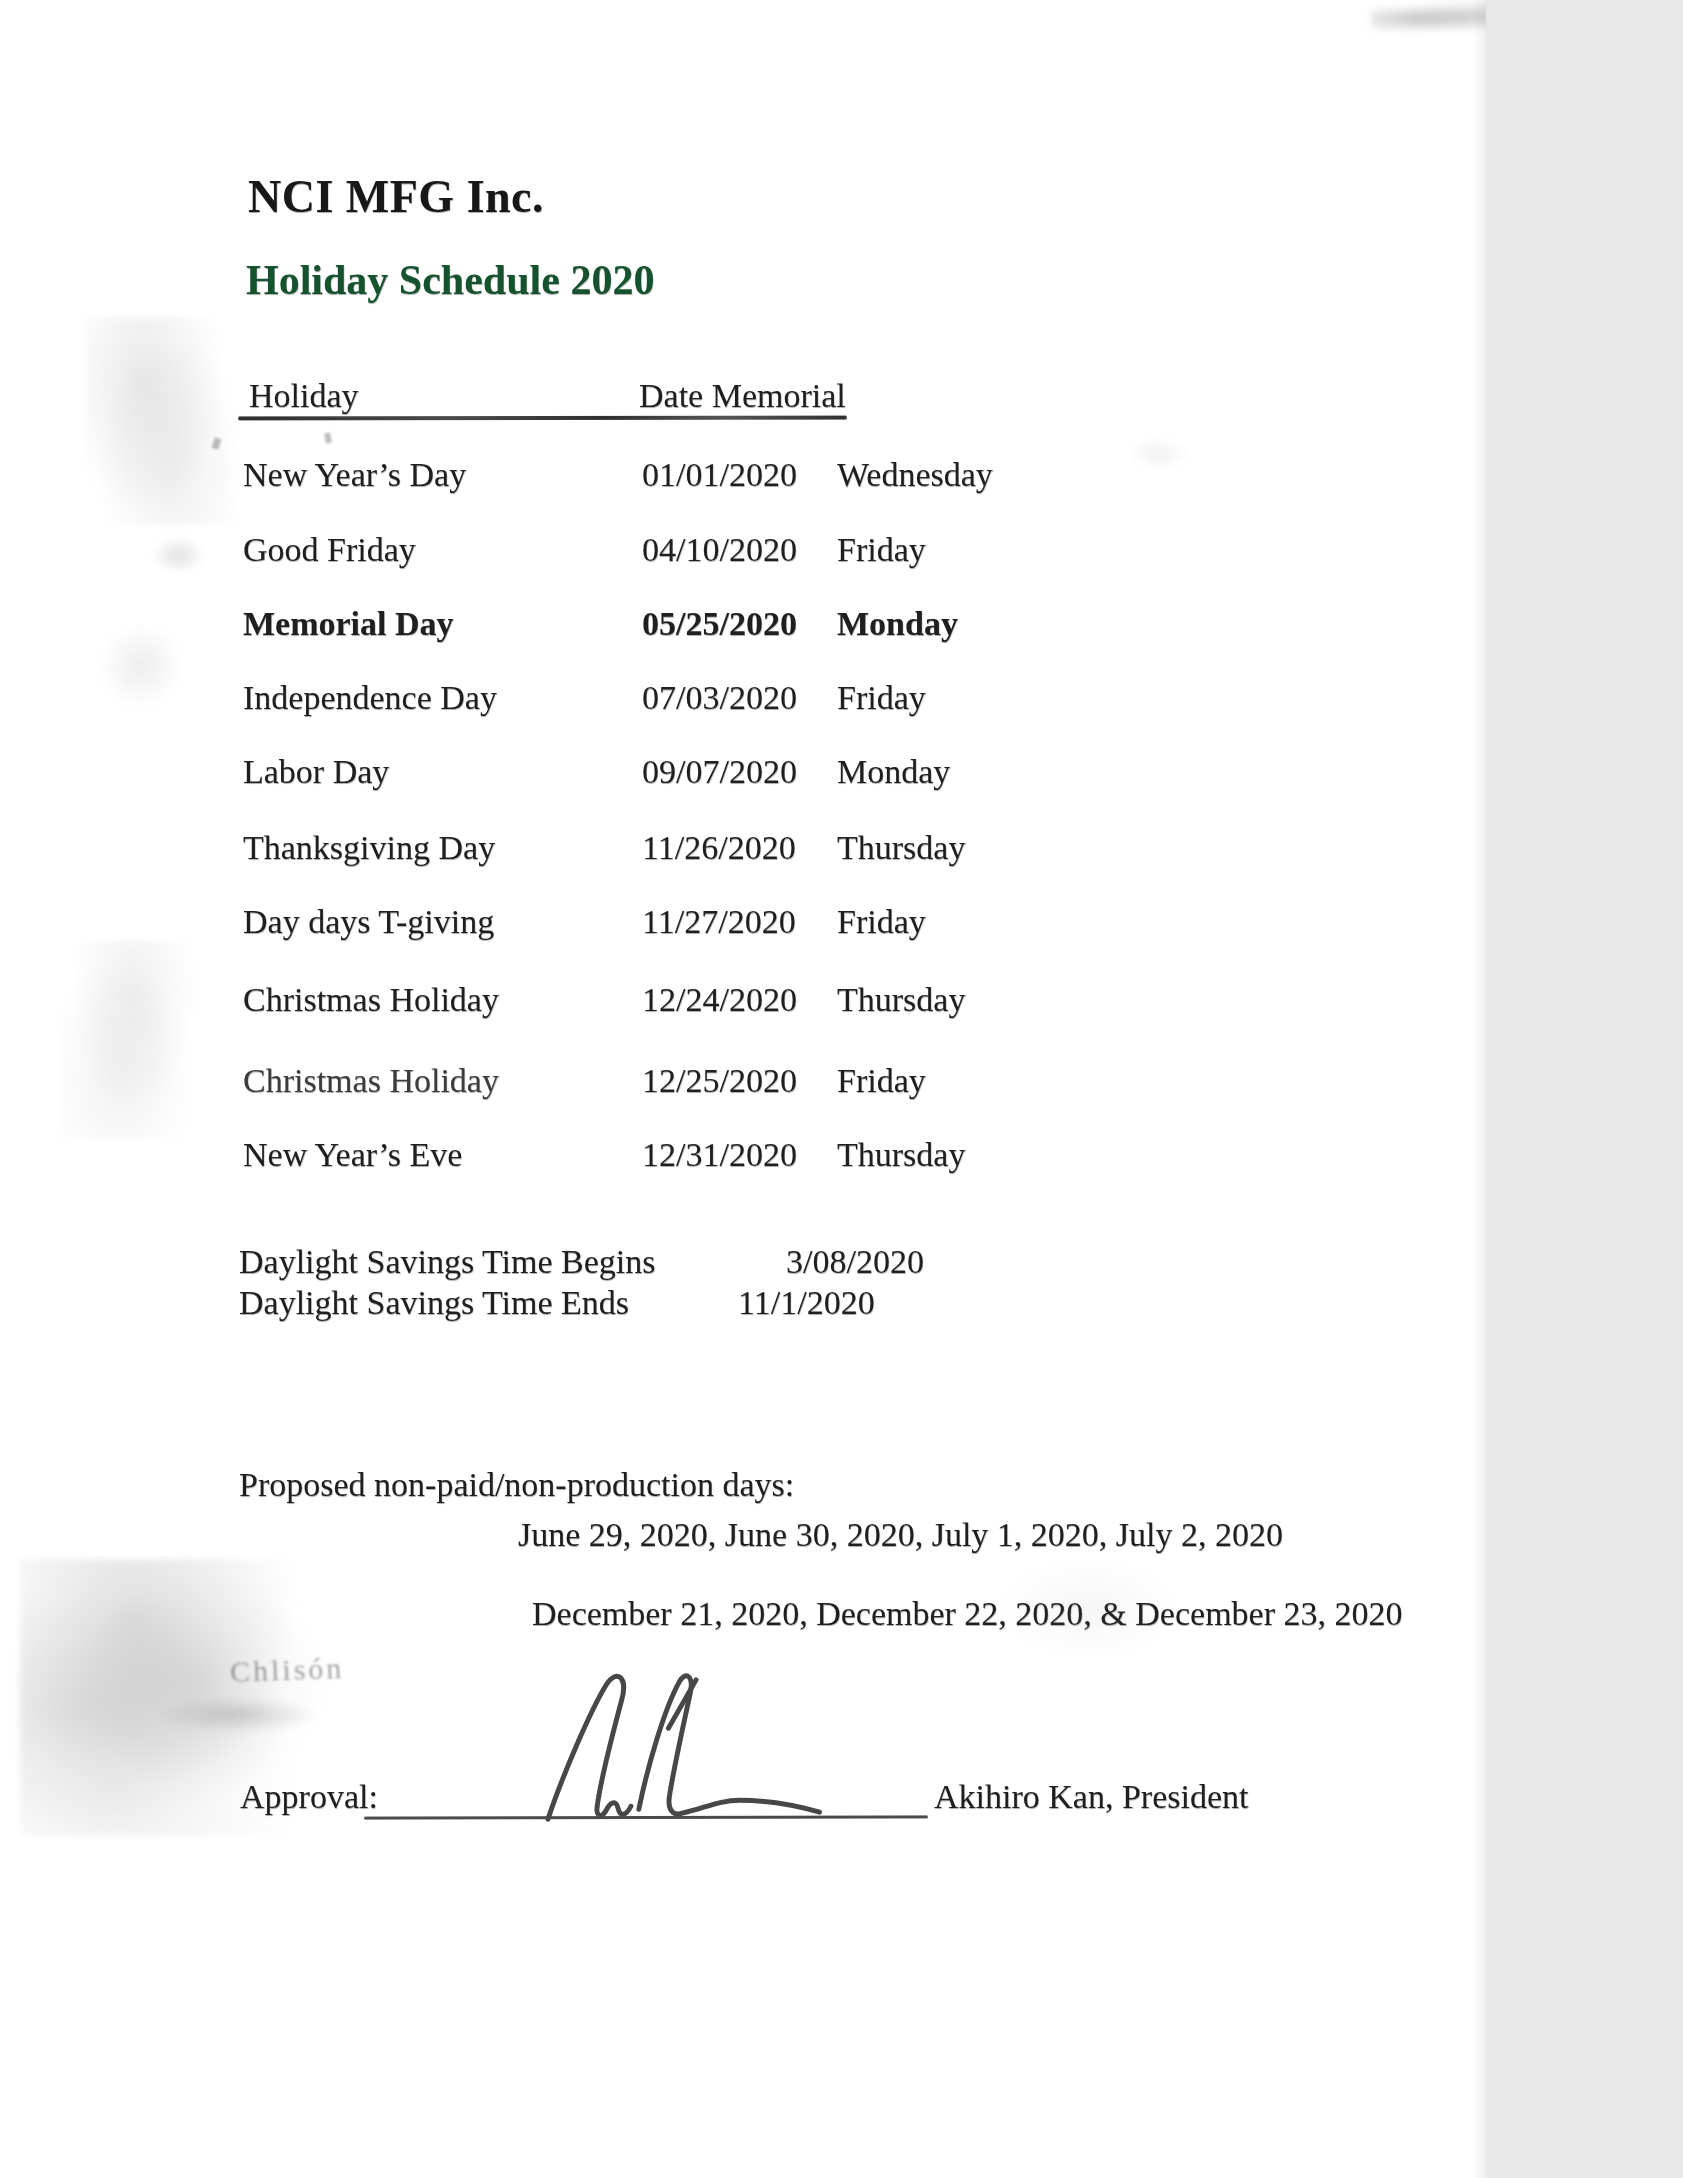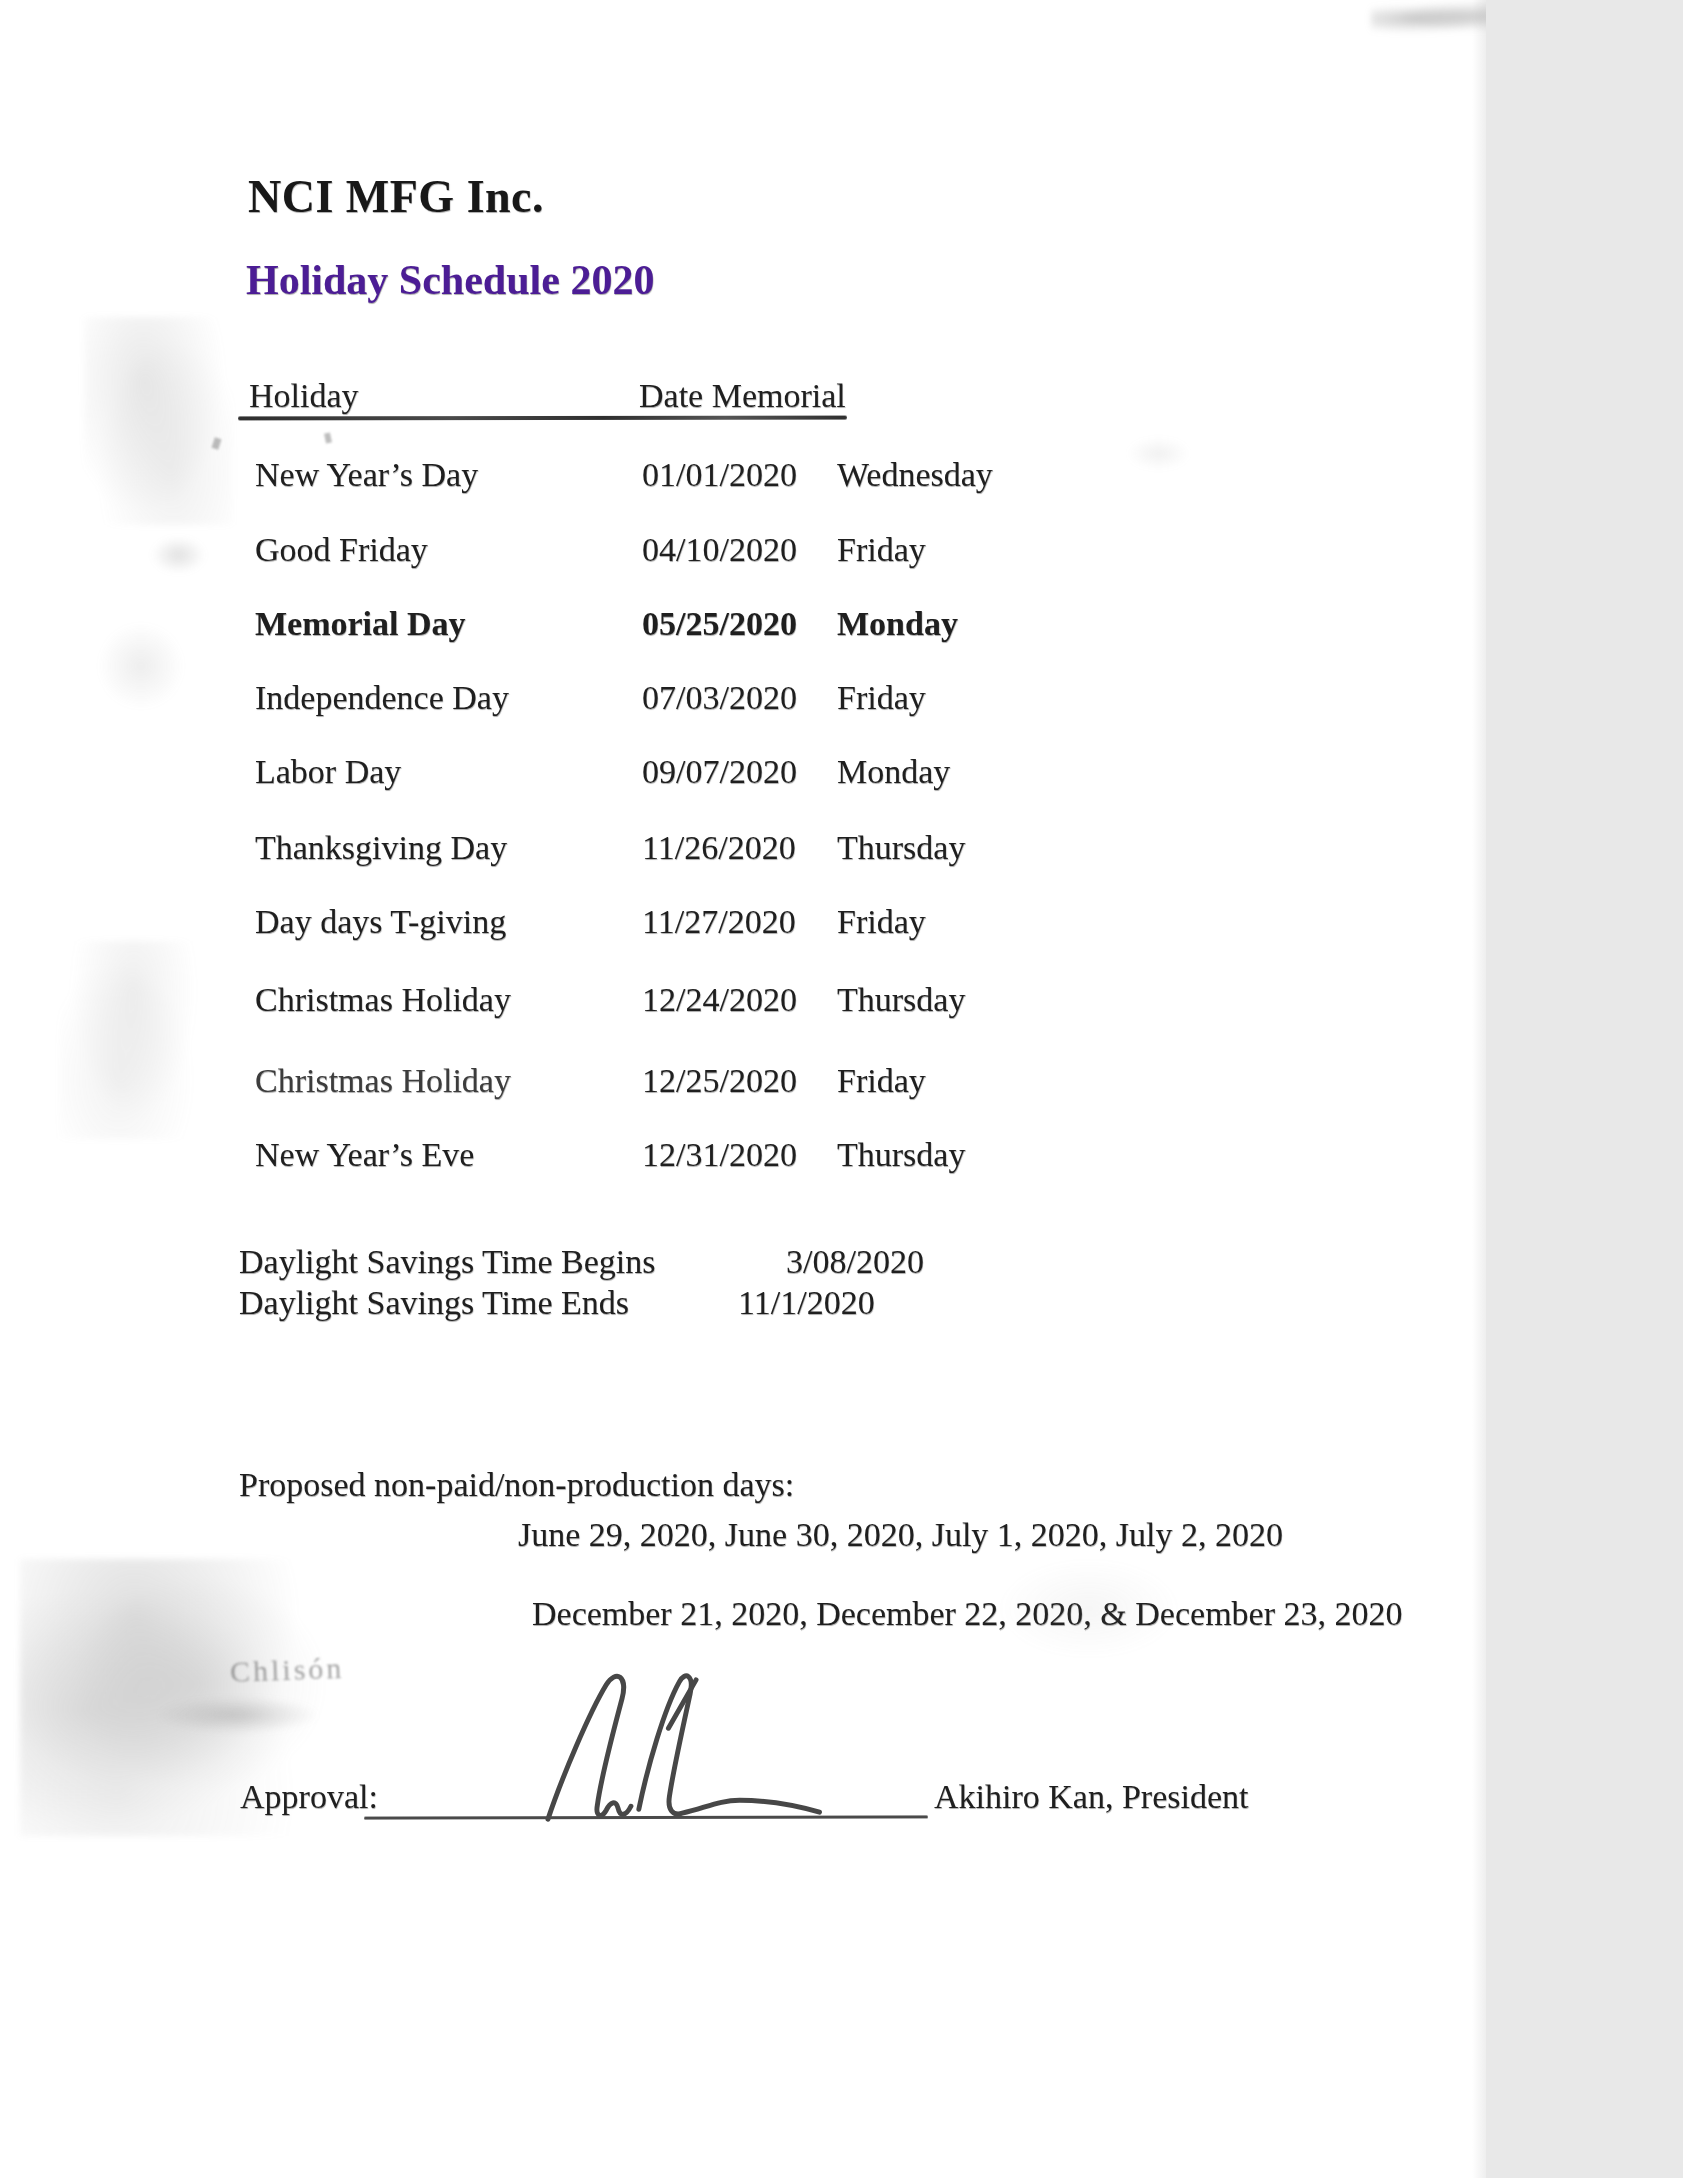--- a/index.html
+++ b/index.html
@@ -12,32 +12,32 @@
     color:#1f1f1f;
   }
   .txt{
     position:absolute;
     white-space:nowrap;
     line-height:1;
     font-size:34px;
     text-shadow:0.5px 0.5px 0.7px rgba(70,70,70,.45);
   }
   .title{font-size:46px;font-weight:bold;letter-spacing:0.5px;color:#181818;}
-  .subtitle{font-size:42px;font-weight:bold;color:#4c1d95;}
+  .subtitle{font-size:42px;font-weight:bold;color:#14532d;}
   .colhead{font-size:34px;}
   .rule{
     position:absolute;height:4px;
     background:linear-gradient(90deg,#2e2e2e 0%,#4a4a4a 35%,#2f2f2f 60%,#555 80%,#303030 100%);
     border-radius:2px;
     filter:blur(0.4px);
   }
   .row span{position:absolute;top:0;line-height:1;font-size:34px;white-space:nowrap;
     text-shadow:0.5px 0.5px 0.7px rgba(70,70,70,.45);}
   .row{position:absolute;left:0;width:1683px;height:40px;}
-  .c-name{left:243px;margin-left:12px;}
+  .c-name{left:243px;}
   .c-date{left:642px;}
   .c-day{left:837px;}
   .blob{position:absolute;filter:blur(3px);pointer-events:none;}
   .speck{position:absolute;background:#6f6f6f;opacity:.45;filter:blur(0.8px);pointer-events:none;}
   .artifact-word{
     position:absolute;font-size:30px;color:#8e8e8e;opacity:.8;
     letter-spacing:3px;filter:blur(1.1px);transform:rotate(-2deg);
     font-family:"Liberation Serif",serif;white-space:nowrap;
   }
   .edge-fog{position:absolute;right:0;top:0;width:14px;height:2178px;

